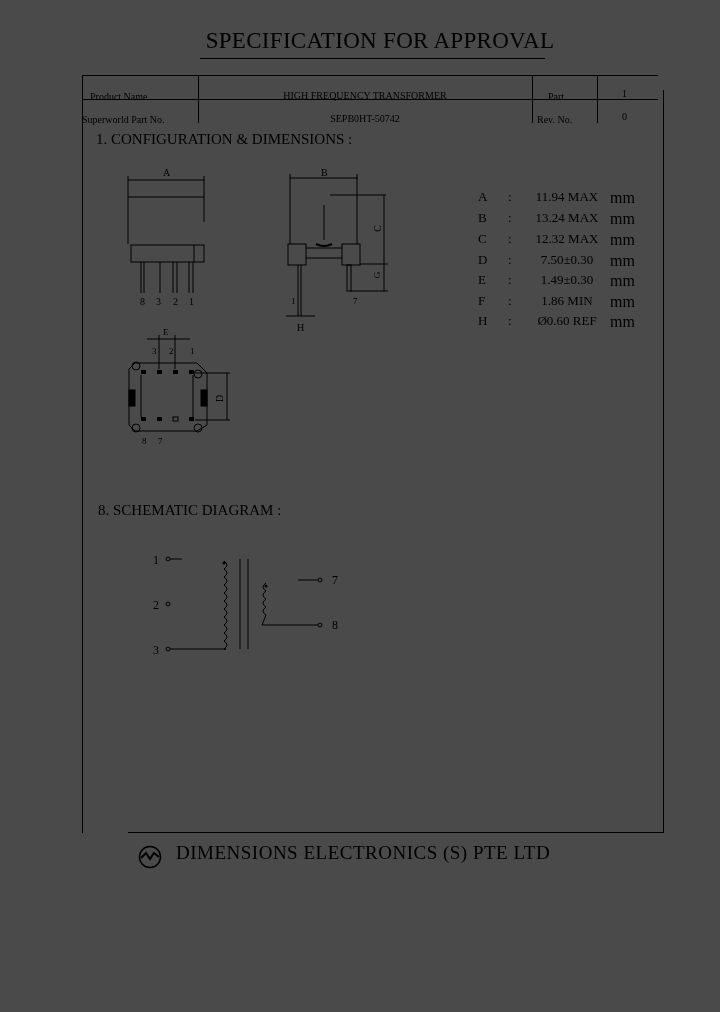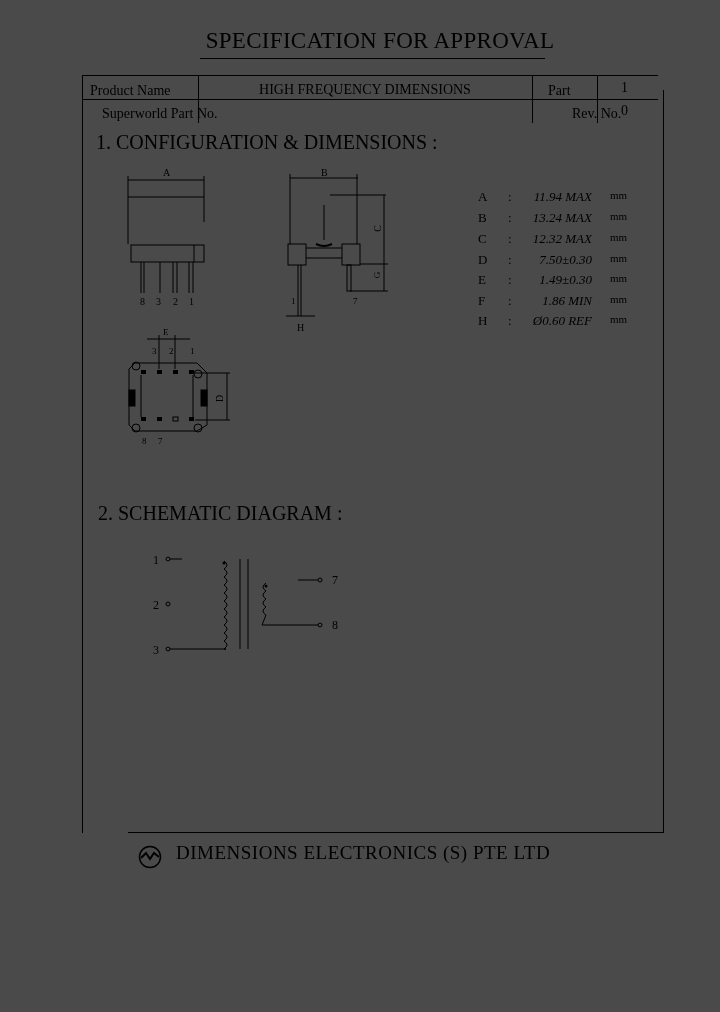--- a/index.html
+++ b/index.html
@@ -2,50 +2,51 @@
 <html><head>
 <meta charset="utf-8">
 <style>
   html, body { margin:0; padding:0; }
   body { width:720px; height:1012px; background:#4a4a4a; position:relative; overflow:hidden;
          font-family:"Liberation Serif", serif; color:#000; }
   .abs { position:absolute; }
   .title { left:0; width:760px; top:28px; text-align:center; font-size:23px; letter-spacing:0.3px; }
   .title-rule { left:200px; width:345px; top:58px; height:1px; background:#000; }
   .hdr-table { left:82px; top:75px; width:576px; height:48px; }
-  .hcell { position:absolute; font-size:14px; white-space:nowrap; }
+  .hcell { position:absolute; font-size:10px; white-space:nowrap;margin-top:8px; }
   .line { position:absolute; background:#000; }
-  .sec { font-size:20px; }
+  .sec { font-size:15px; }
   .dim-row { position:absolute; left:478px; font-size:13px; height:20px; width:160px; }
   .dim-row .k { position:absolute; left:0; }
   .dim-row .c { position:absolute; left:30px; }
-  .dim-row .v { position:absolute; left:24px; width:90px; text-align:right;font-style:italic; }
-  .dim-row .u { position:absolute; left:132px; font-size:11px; }
+  .dim-row .v { position:absolute; left:44px; width:90px; text-align:center; }
+  .dim-row .u { position:absolute; left:132px; font-size:16px; }
   .footer { left:140px; top:842px; font-size:19px; letter-spacing:0.5px; }
   svg { position:absolute; overflow:visible; }
 </style>
 </head>
 <body>
 
 <div class="abs title">SPECIFICATION FOR APPROVAL</div>
 <div class="abs title-rule"></div>
 
 <div class="abs hdr-table">
   <div class="line" style="left:0;top:0;width:576px;height:1px;"></div>
   <div class="line" style="left:0;top:24px;width:576px;height:1px;"></div>
   <div class="line" style="left:0;top:0;width:1px;height:48px;"></div>
   <div class="line" style="left:116px;top:0;width:1px;height:48px;"></div>
   <div class="line" style="left:450px;top:0;width:1px;height:48px;"></div>
   <div class="line" style="left:515px;top:0;width:1px;height:48px;"></div>
   <div class="hcell" style="left:8px;top:8px;">Product Name</div>
-  <div class="hcell" style="left:116px;width:334px;text-align:center;top:7px;">HIGH FREQUENCY DIMENSIONS</div>
+  <div class="hcell" style="left:116px;width:334px;text-align:center;top:7px;">HIGH FREQUENCY TRANSFORMER</div>
   <div class="hcell" style="left:466px;top:8px;">Part</div>
   <div class="hcell" style="left:515px;width:55px;text-align:center;top:5px;">1</div>
-  <div class="hcell" style="left:20px;top:31px;">Superworld Part No.</div>
-  <div class="hcell" style="left:490px;top:31px;">Rev. No.</div>
+  <div class="hcell" style="left:0;top:31px;">Superworld Part No.</div>
+  <div class="hcell" style="left:116px;width:334px;text-align:center;top:30px;">SEPB0HT-50742</div>
+  <div class="hcell" style="left:455px;top:31px;">Rev. No.</div>
   <div class="hcell" style="left:515px;width:55px;text-align:center;top:28px;">0</div>
 </div>
 
 <div class="line" style="left:82px;top:123px;width:1px;height:710px;"></div>
 <div class="line" style="left:663px;top:90px;width:1px;height:743px;"></div>
 <div class="line" style="left:128px;top:832px;width:536px;height:1px;"></div>
 
 <div class="abs sec" style="left:96px;top:131px;">1. CONFIGURATION &amp; DIMENSIONS :</div>
 
 <div>
@@ -180,21 +181,21 @@
       <span class="u">mm</span>
     </div>
   <div class="dim-row" style="top:313px;">
       <span class="k">H</span>
       <span class="c">:</span>
       <span class="v">Ø0.60 REF</span>
       <span class="u">mm</span>
     </div>
 </div>
 
-<div class="abs sec" style="left:98px;top:502px;">2. SCHEMATIC DIAGRAM :</div>
+<div class="abs sec" style="left:98px;top:502px;">8. SCHEMATIC DIAGRAM :</div>
 
 <div>
 <svg style="left:140px;top:545px;" width="210" height="115" viewBox="0 0 210 115">
   <g stroke="#000" stroke-width="1" fill="none">
     <circle cx="28" cy="14" r="2"></circle>
         <line x1="30" y1="14" x2="42" y2="14"></line>
     <circle cx="28" cy="59" r="2"></circle>
     <circle cx="28" cy="104" r="2"></circle>
         <line x1="30" y1="104" x2="86" y2="104"></line>
     <path d="M84 16 q6 4 0 8 q6 4 0 8 q6 4 0 8 q6 4 0 8 q6 4 0 8 q6 4 0 8 q6 4 0 8 q6 4 0 8 q6 4 0 8 q6 4 0 8 q6 4 0 8 L86 104"></path>

